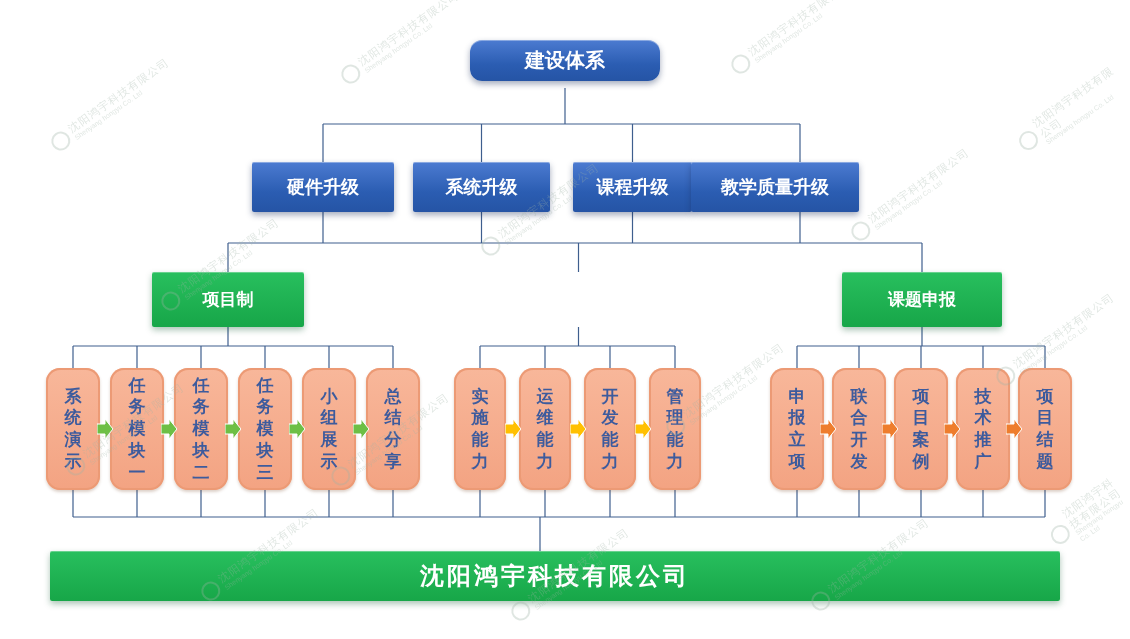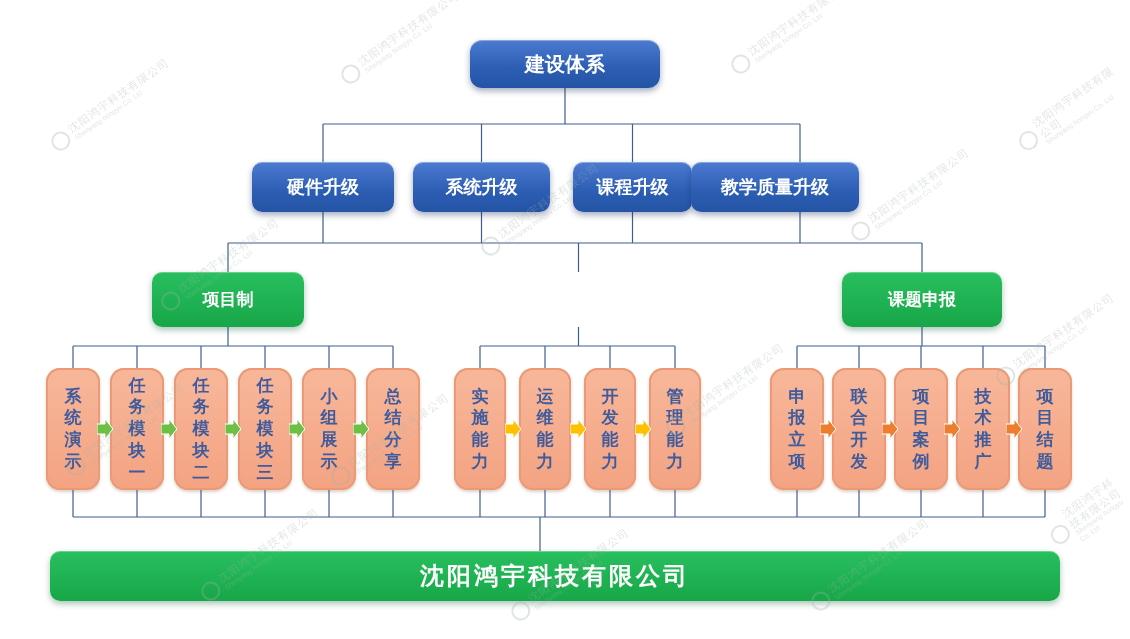--- a/index.html
+++ b/index.html
@@ -2,23 +2,23 @@
 <html style="--item-text: #3d5b9d;"><head>
 <meta charset="utf-8">
 <style>
   html,body{margin:0;padding:0;background:#ffffff;}
   body{font-family:"Liberation Sans","DejaVu Sans",sans-serif;}
   #stage{position:relative;width:1130px;height:639px;background:#ffffff;overflow:hidden;}
 
   svg.connectors{position:absolute;left:0;top:0;z-index:1;}
 
   .box{position:absolute;display:flex;align-items:center;justify-content:center;
-       color:#fff;font-weight:bold;border-radius:10px;z-index:2;white-space:nowrap;}
-
-  .root{left:470px;top:40px;width:190px;height:48px;font-size:20px;border-radius:12px;
+       color:#fff;font-weight:bold;border-radius:2px;z-index:2;white-space:nowrap;}
+
+  .root{left:470px;top:40px;width:190px;height:41px;font-size:20px;border-radius:12px;
         background:linear-gradient(180deg,#4c7bd1,#2b5db2 60%,#2554a5);
         box-shadow:0 3px 6px rgba(25,45,90,.40), inset 0 1px 0 rgba(255,255,255,.35);}
 
   .blue{top:162px;height:50px;font-size:18px;
         background:linear-gradient(180deg,#4c7bd1,#2b5db2 60%,#2554a5);
         box-shadow:0 3px 6px rgba(25,45,90,.40), inset 0 1px 0 rgba(255,255,255,.35);}
 
   .green{background:linear-gradient(180deg,#28bf5e,#17a648);
          box-shadow:0 3px 6px rgba(15,90,45,.35), inset 0 1px 0 rgba(255,255,255,.30);}
   .hdr{top:272px;height:55px;font-size:17px;}

